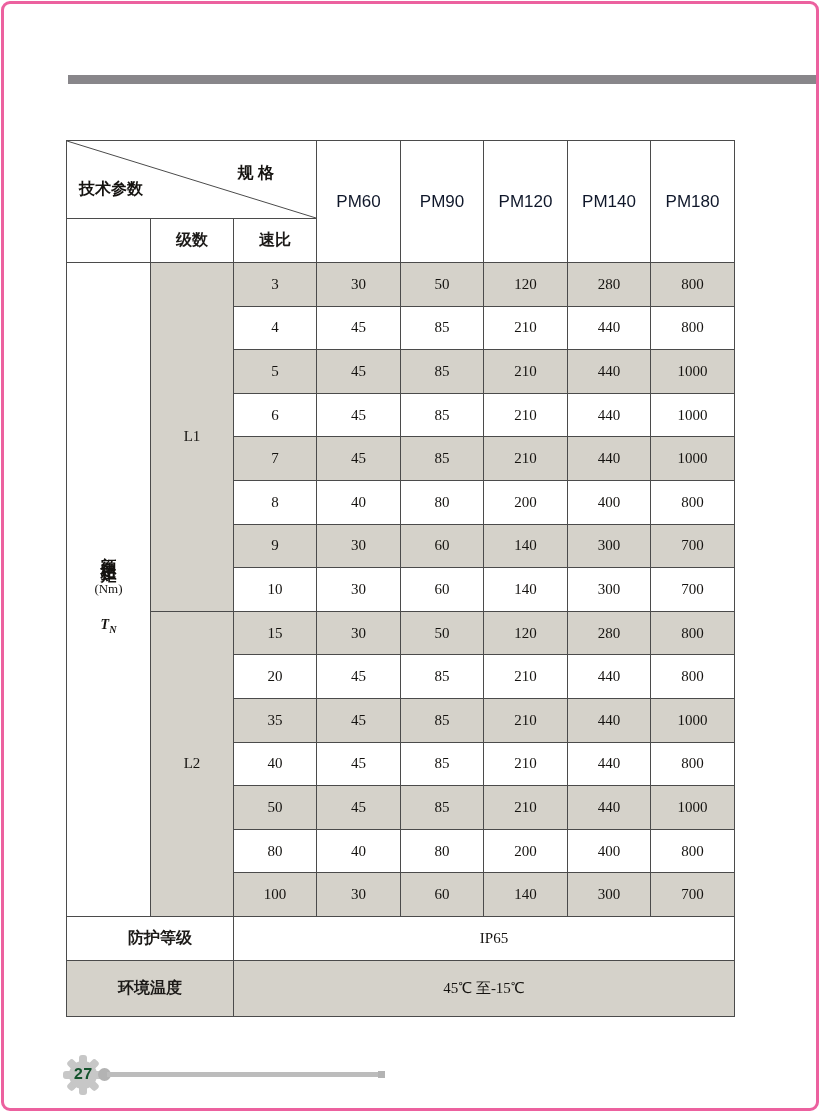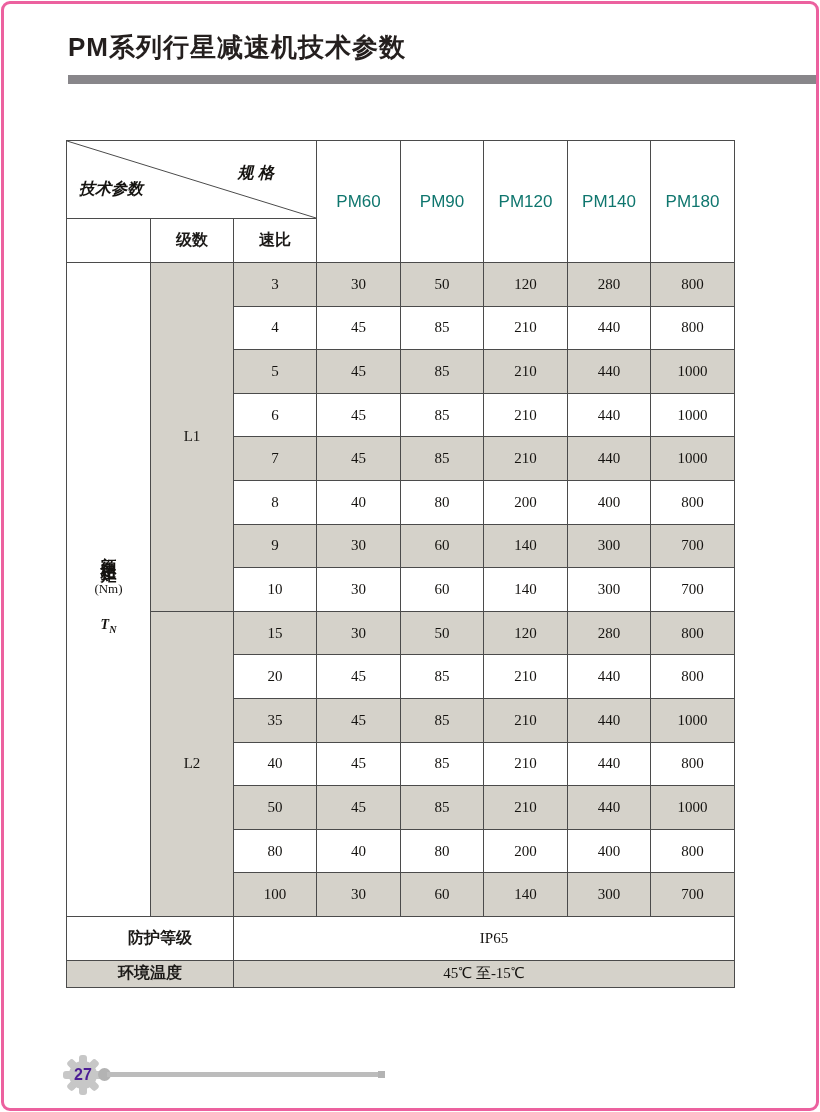--- a/index.html
+++ b/index.html
@@ -15,26 +15,26 @@
   table { border-collapse:collapse; table-layout:fixed; width:668px; }
   td { border:1px solid #4b4b4b; text-align:center; vertical-align:middle;
        font-family:"Liberation Serif", serif; font-size:15px; color:#151310; padding:0; }
   col.c1,col.c4,col.c6,col.c8 { width:84px; }
   col.c2,col.c3,col.c5,col.c7 { width:83px; }
 
   tr.hdr1 td { height:78px; }
   tr.hdr2 td { height:44px;margin-left:24px; }
   tr.dt td  { height:43.6px; }
   tr.ft1 td { height:44px;padding-left:20px; }
-  tr.ft2 td { height:27px; }
-
-  .pm-head { font-family:"Liberation Sans", sans-serif; font-size:17px; color:#0f766e; }
+  tr.ft2 td { height:56px; }
+
+  .pm-head { font-family:"Liberation Sans", sans-serif; font-size:17px; color:#0f172a; }
   .cjk-b { font-family:"Liberation Sans", sans-serif; font-weight:bold; font-size:16px; color:#1c1a18; }
 
-  .diag { position:relative; padding:12px;font-style:italic; }
+  .diag { position:relative; padding:12px; }
   .diag svg { position:absolute; left:0; top:0; width:100%; height:100%; }
   .diag .lbl-spec  { position:absolute; right:42px; top:22px;  font-weight:bold; font-size:16px; font-family:"Liberation Sans", sans-serif; }
   .diag .lbl-param { position:absolute; left:12px; bottom:18px; font-weight:bold; font-size:16px; font-family:"Liberation Sans", sans-serif; }
 
   .g { background:#d5d2ca; }
   .stage-cell { background:#d5d2ca; font-family:"Liberation Serif", serif; font-size:15px; }
 
   .torque-cell { background:#ffffff; }
   .torque-inner { display:flex; flex-direction:column; align-items:center; justify-content:center; gap:20px; }
   .vtext { writing-mode:vertical-lr; text-orientation:upright; font-family:"Liberation Sans", sans-serif;
@@ -46,31 +46,30 @@
   .fvalue { font-family:"Liberation Serif", serif; font-size:15px; }
 
   
   .gear { position:absolute; left:65px; top:1057px; width:36px; height:36px; }
   .gear .tooth { position:absolute; left:14px; top:-2px; width:8px; height:40px; background:#c7c7c7; border-radius:3px; }
   .gear .t2 { transform:rotate(45deg); }
   .gear .t3 { transform:rotate(90deg); }
   .gear .t4 { transform:rotate(135deg); }
   .gear .body { position:absolute; left:4px; top:4px; width:28px; height:28px; border-radius:50%; background:#c7c7c7;
                 display:flex; align-items:center; justify-content:center;
-                font-family:Liberation Sans, sans-serif; font-weight:bold; font-size:16px; color:#4c1d95; }
+                font-family:Liberation Mono, monospace; font-weight:bold; font-size:16px; color:#14532d; }
   .foot-dot  { position:absolute; left:98px;  top:1068px; width:13px; height:13px; border-radius:50%; background:#b3b3b3; }
   .foot-line { position:absolute; left:107px; top:1072px; width:272px; height:5px; background:#bcbcbc; }
   .foot-cap  { position:absolute; left:378px; top:1071px; width:7px;  height:7px; background:#b3b3b3; }
 </style>
 </head>
 <body>
 
 <div class="page">
 
-  <div class="title">PM系列行星减速机技术参数</div>
   <div class="title-bar"></div>
 
   <div class="tbl-wrap">
     <table>
       <colgroup>
         <col class="c1">
           <col class="c2">
           <col class="c3">
           <col class="c4">
         <col class="c5">

